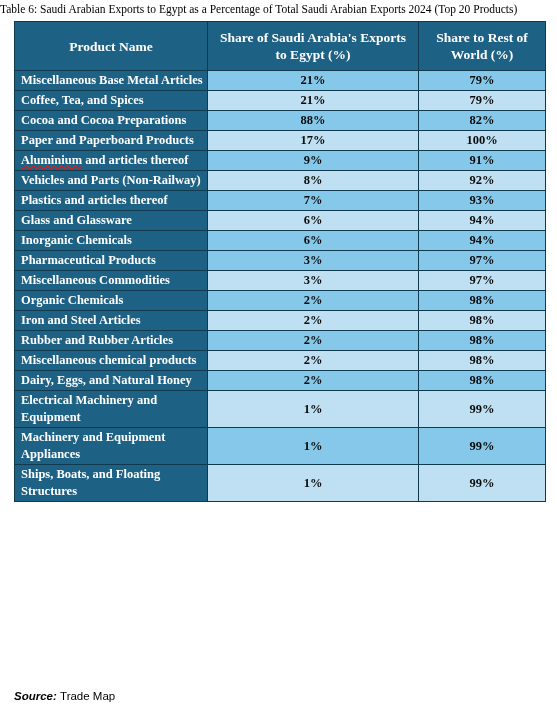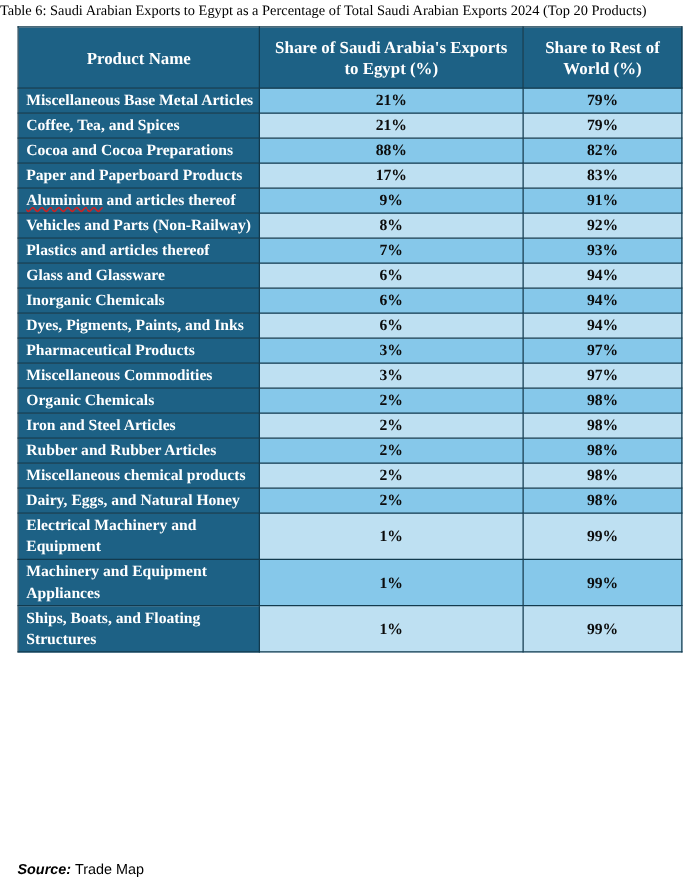--- a/index.html
+++ b/index.html
@@ -162,21 +162,21 @@
             <td class="val">79%</td>
           </tr>
           <tr class="odd">
             <td class="name">Cocoa and Cocoa Preparations</td>
             <td class="val">88%</td>
             <td class="val">82%</td>
           </tr>
           <tr class="even">
             <td class="name">Paper and Paperboard Products</td>
             <td class="val">17%</td>
-            <td class="val">83%</td>
+            <td class="val">100%</td>
           </tr>
           <tr class="odd">
             <td class="name"><span class="spellcheck">Aluminium</span> and articles thereof</td>
             <td class="val">9%</td>
             <td class="val">91%</td>
           </tr>
           <tr class="even">
             <td class="name">Vehicles and Parts (Non-Railway)</td>
             <td class="val">8%</td>
             <td class="val">92%</td>
@@ -189,25 +189,20 @@
           <tr class="even">
             <td class="name">Glass and Glassware</td>
             <td class="val">6%</td>
             <td class="val">94%</td>
           </tr>
           <tr class="odd">
             <td class="name">Inorganic Chemicals</td>
             <td class="val">6%</td>
             <td class="val">94%</td>
           </tr>
-          <tr class="even">
-            <td class="name">Dyes, Pigments, Paints, and Inks</td>
-            <td class="val">6%</td>
-            <td class="val">94%</td>
-          </tr>
           <tr class="odd">
             <td class="name">Pharmaceutical Products</td>
             <td class="val">3%</td>
             <td class="val">97%</td>
           </tr>
           <tr class="even">
             <td class="name">Miscellaneous Commodities</td>
             <td class="val">3%</td>
             <td class="val">97%</td>
           </tr>

